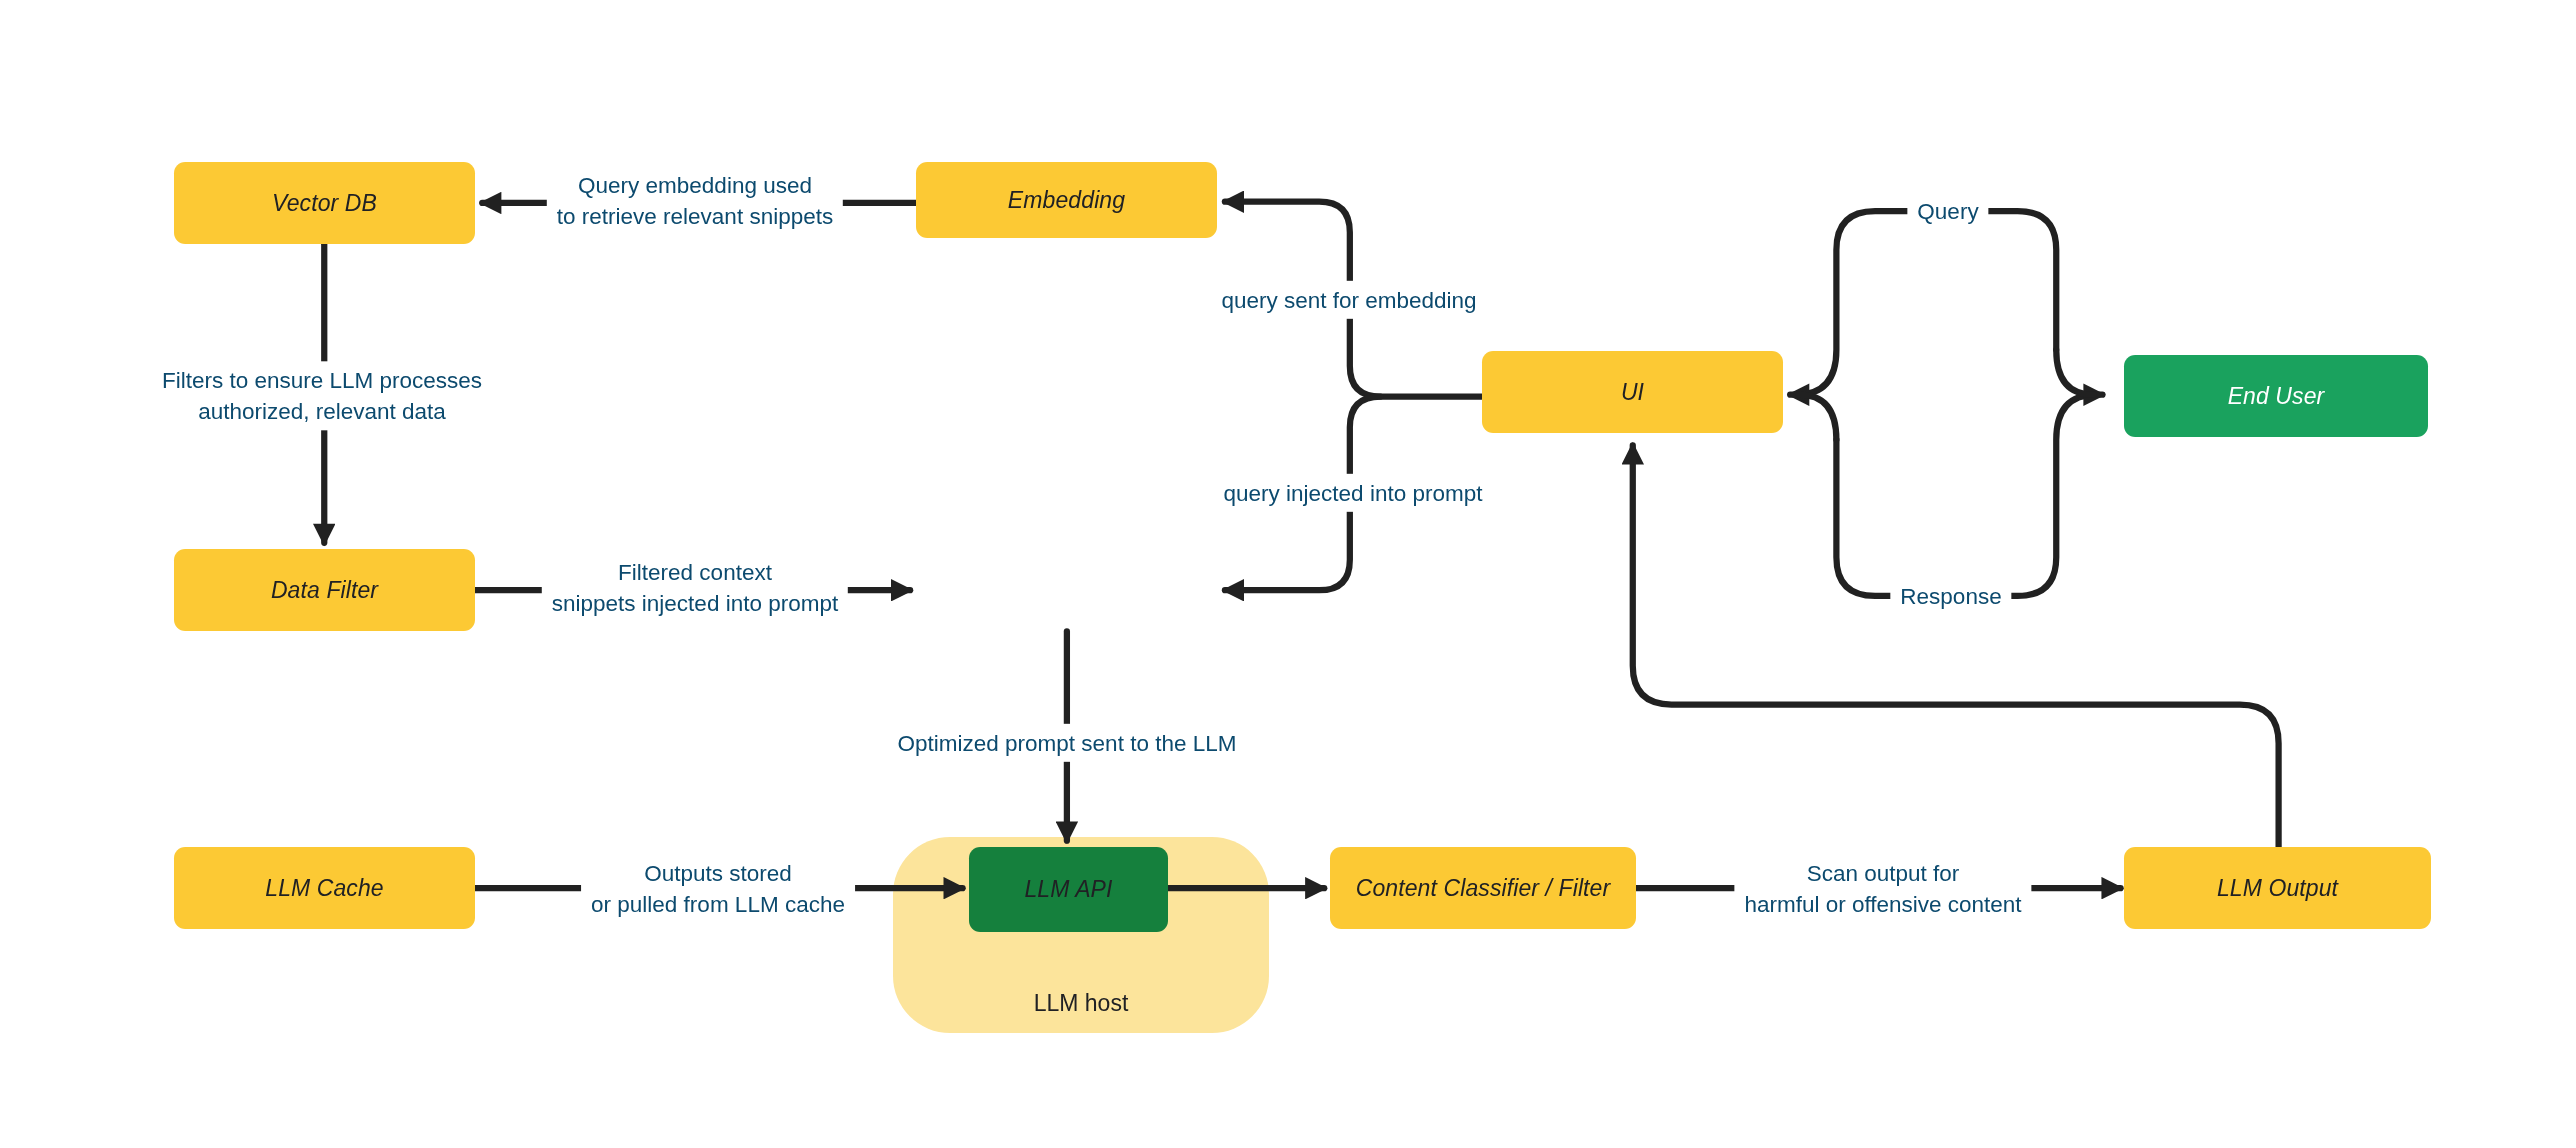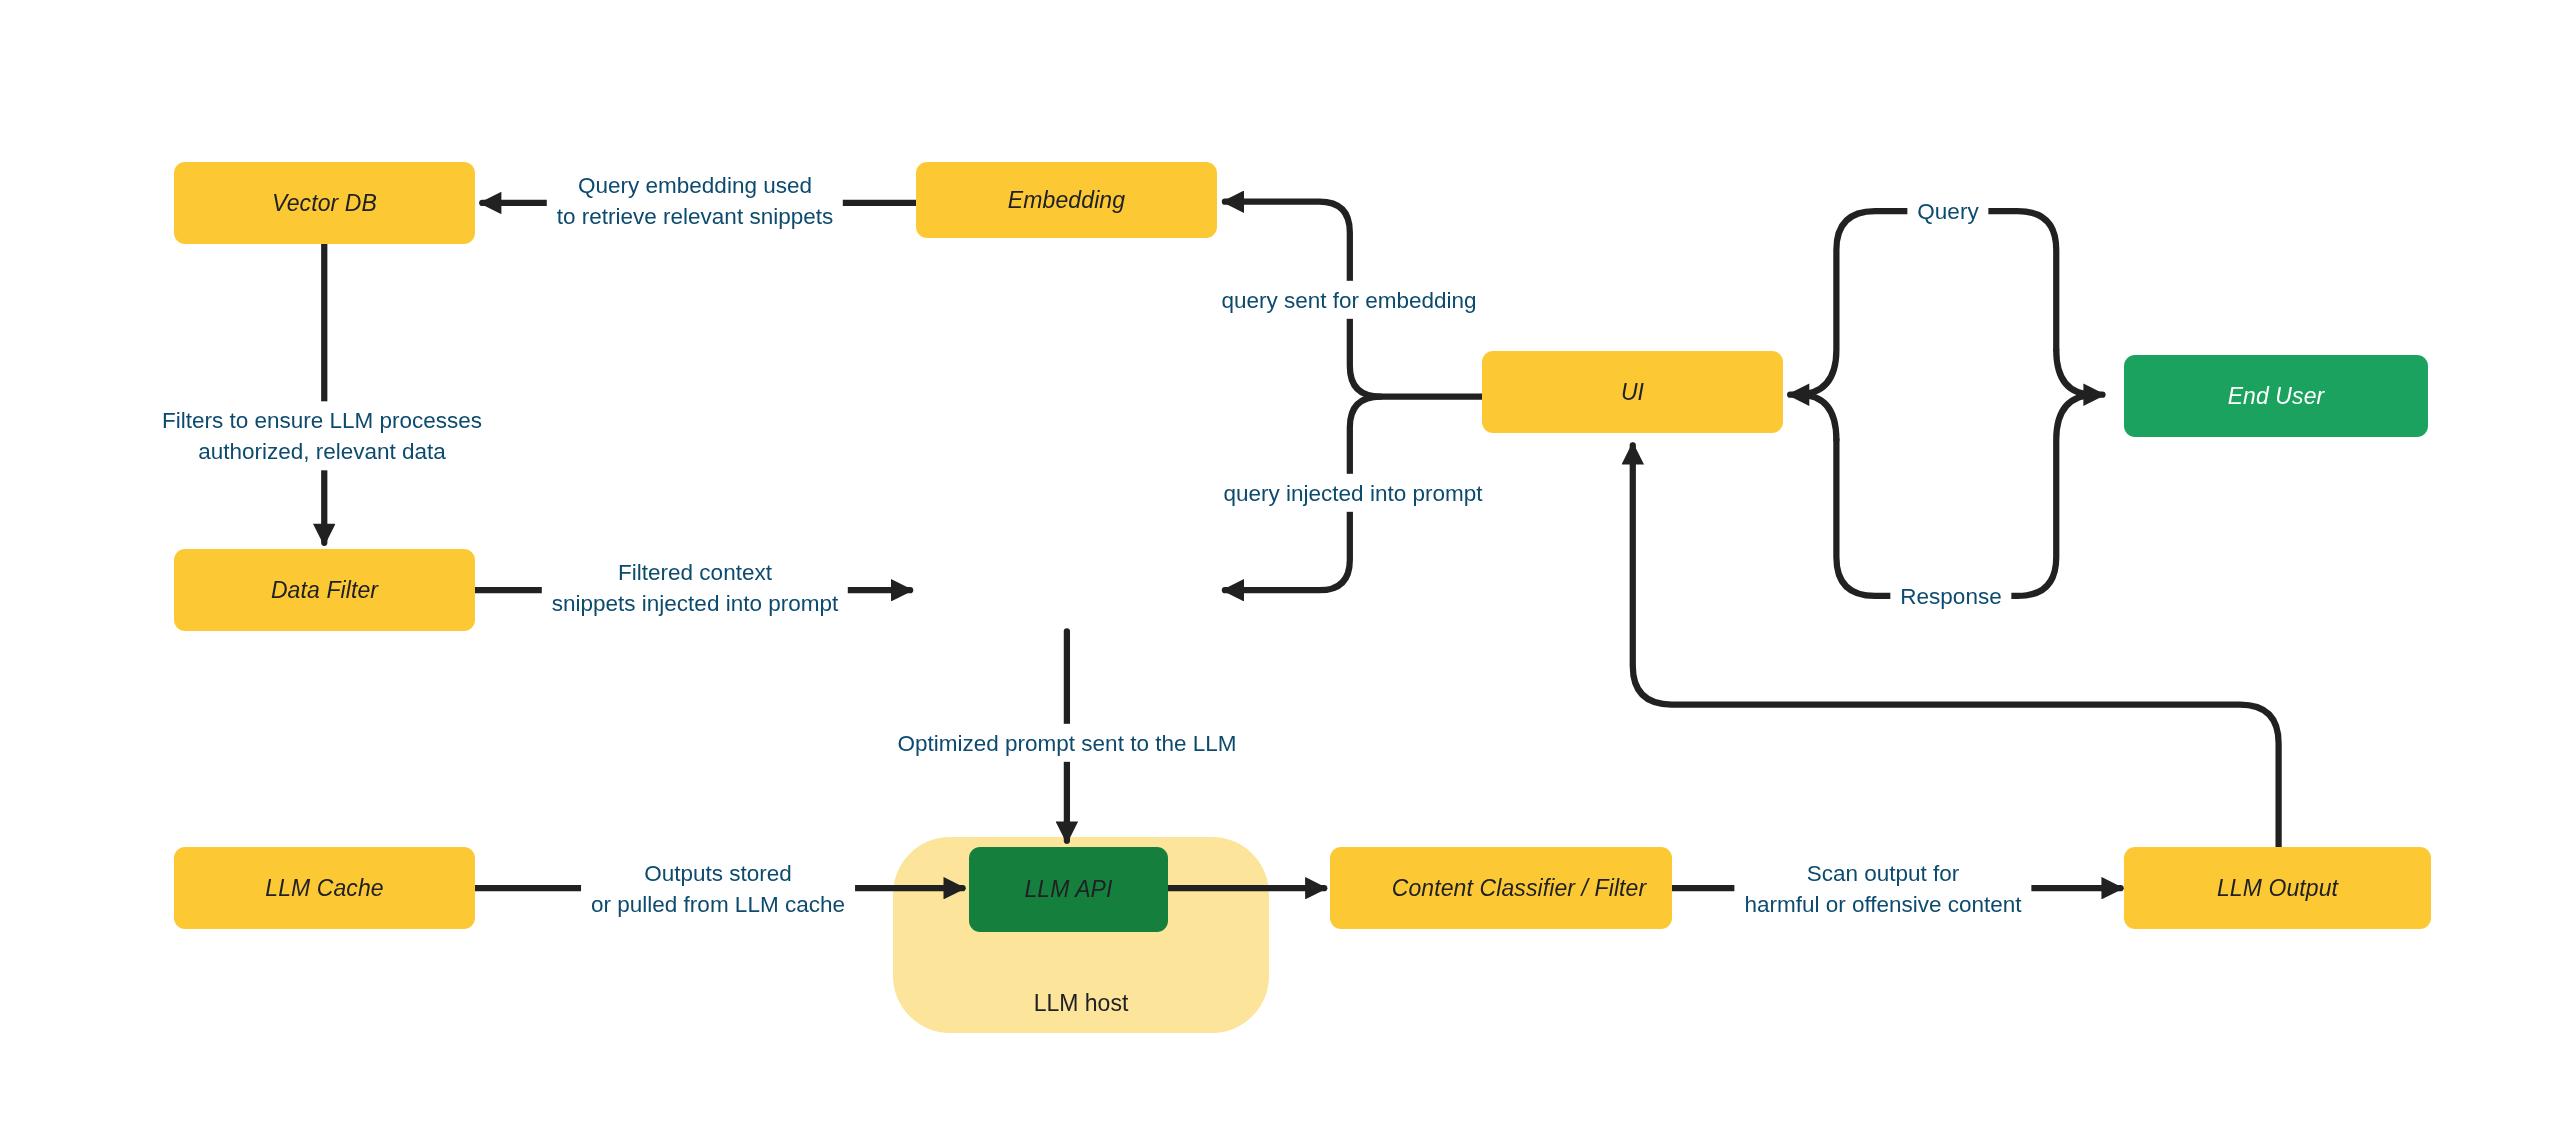--- a/index.html
+++ b/index.html
@@ -113,28 +113,28 @@
 
   <div class="node green" style="left: 2124px; top: 355px; width: 304px; height: 82px; background: rgb(26, 162, 94);">End User</div>
 
   <div class="node" style="left: 174px; top: 549px; width: 301px; height: 82px; background: rgb(252, 201, 52);">Data Filter</div>
 
 
   <div class="node" style="left: 174px; top: 847px; width: 301px; height: 82px; background: rgb(252, 201, 52);">LLM Cache</div>
 
   <div class="node" style="left: 969px; top: 847px; width: 199px; height: 85px; background: #15803d;">LLM API</div>
 
-  <div class="node" style="left: 1330px; top: 847px; width: 306px; height: 82px; background: rgb(252, 201, 52); padding-left: 36px;">Content Classifier / Filter</div>
+  <div class="node" style="left: 1330px; top: 847px; width: 306px; height: 82px; background: rgb(252, 201, 52);">Content Classifier / Filter</div>
 
   <div class="node" style="left: 2124px; top: 847px; width: 307px; height: 82px; background: rgb(252, 201, 52);">LLM Output</div>
 
   <div class="edge-label" style="left:695px; top:201px;">Query embedding used
 to retrieve relevant snippets</div>
 
-  <div class="edge-label" style="left:322px; top:396px;margin-top:40px;">Filters to ensure LLM processes
+  <div class="edge-label" style="left:322px; top:396px;">Filters to ensure LLM processes
 authorized, relevant data</div>
 
   <div class="edge-label" style="left:695px; top:588px;">Filtered context
 snippets injected into prompt</div>
 
   <div class="edge-label" style="left:1349px; top:300px;">query sent for embedding</div>
 
   <div class="edge-label" style="left:1353px; top:493px;">query injected into prompt</div>
 
   <div class="edge-label" style="left:1948px; top:211px;">Query</div>

